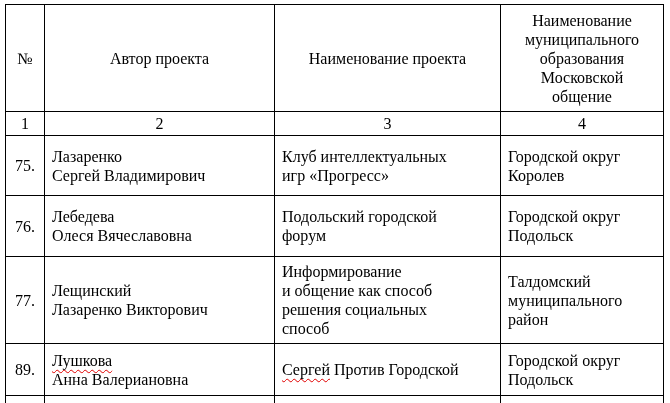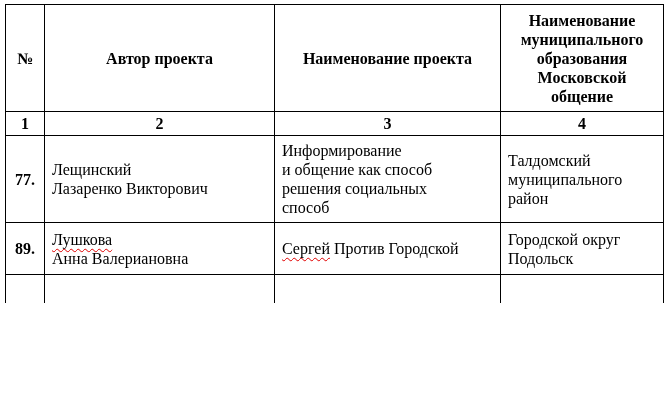--- a/index.html
+++ b/index.html
@@ -22,21 +22,21 @@
     border-collapse: collapse;
     table-layout: fixed;
   }
   .grid td {
     border: 1px solid #000000;
     vertical-align: middle;
     padding: 2px 2px 2px 7px;
     line-height: 19px;
     overflow: hidden;
   }
-  .grid td.ctr { text-align: center; padding: 2px; font-weight: bold; }
+  .grid td.ctr { text-align: center; padding: 2px; }
   .line { white-space: nowrap; }
   .hline { white-space: nowrap; text-align: center; }
   .misspell {
     text-decoration: underline wavy #e00000 1px;
     text-decoration-skip-ink: none;
     text-underline-offset: 3px;
   }
   .rh td  { height: 107px; }
   .rn td  { height: 21px; }
   .r75 td { height: 60px; }
@@ -71,21 +71,51 @@
       </td>
     </tr>
 
     <tr class="rn">
       <td class="ctr">1</td>
       <td class="ctr">2</td>
       <td class="ctr">3</td>
       <td class="ctr">4</td>
     </tr>
 
+    <tr class="r75">
+      <td class="ctr">75.</td>
+      <td>
+        <div class="line">Лазаренко</div>
+        <div class="line">Сергей Владимирович</div>
+      </td>
+      <td>
+        <div class="line">Клуб интеллектуальных</div>
+        <div class="line">игр «Прогресс»</div>
+      </td>
+      <td>
+        <div class="line">Городской округ</div>
+        <div class="line">Королев</div>
+      </td>
+    </tr>
 
+    <tr class="r76">
+      <td class="ctr">76.</td>
+      <td>
+        <div class="line">Лебедева</div>
+        <div class="line">Олеся Вячеславовна</div>
+      </td>
+      <td>
+        <div class="line">Подольский городской</div>
+        <div class="line">форум</div>
+      </td>
+      <td>
+        <div class="line">Городской округ</div>
+        <div class="line">Подольск</div>
+      </td>
+    </tr>
 
     <tr class="r77">
       <td class="ctr">77.</td>
       <td>
         <div class="line">Лещинский</div>
         <div class="line">Лазаренко Викторович</div>
       </td>
       <td>
         <div class="line">Информирование</div>
         <div class="line">и общение как способ</div>

